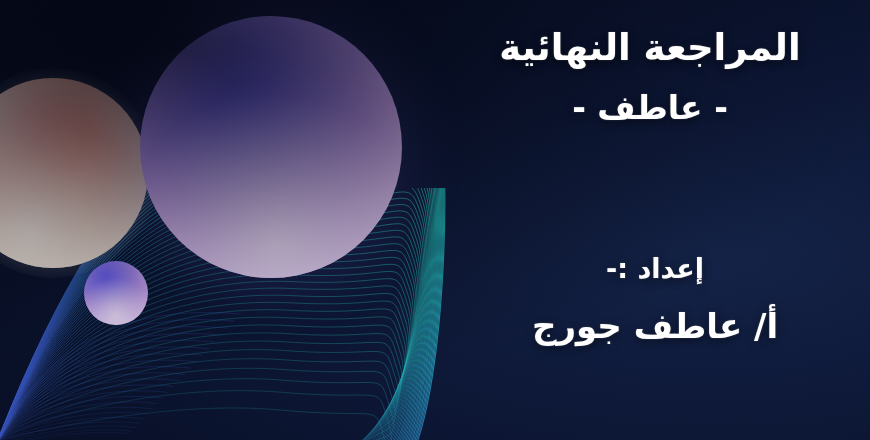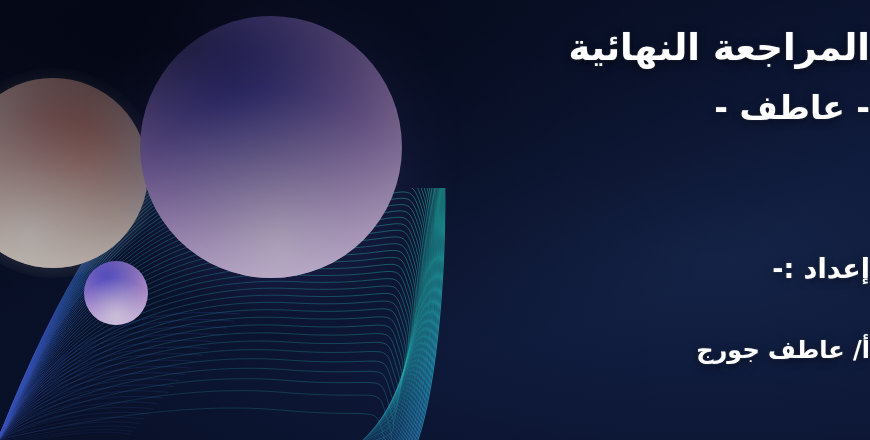--- a/index.html
+++ b/index.html
@@ -105,38 +105,38 @@
     background: radial-gradient(circle at 50% 86%, rgba(240,228,252,.90) 0%, rgba(238,224,250,0) 60%);
   }
 
   
   .text-block {
     position: absolute;
     right: 0;
     top: 0;
     width: 440px;
     height: 440px;
-    text-align: right;
+    text-align: center;
     color: #ffffff;
     text-decoration: underline;
   }
   .title-group { position: absolute; top: 24px; left: 0; right: 0; }
   .byline-group { position: absolute; top: 252px; left: 10px; right: 0; }
 
   .t-line {
     font-weight: bold;
     color: #ffffff;
     line-height: 1.28;
     text-shadow: 0 2px 9px rgba(0,0,0,.55), 0 0 2px rgba(255,255,255,.25);
     white-space: nowrap;
   }
   .title-main   { font-size: 37px; letter-spacing: .5px; }
   .title-sub    { font-size: 33px; margin-top: 16px; }
   .byline-label { font-size: 27px; }
-  .byline-name  { font-size: 24px; margin-top: 48px; }
+  .byline-name  { font-size: 34px; margin-top: 18px; }
 </style>
 </head>
 <body>
 
 <div id="slide">
 
   <div class="bg-base"></div>
 
   <div class="wave-layer">
     <svg viewBox="0 0 520 260" preserveAspectRatio="none" aria-hidden="true">

